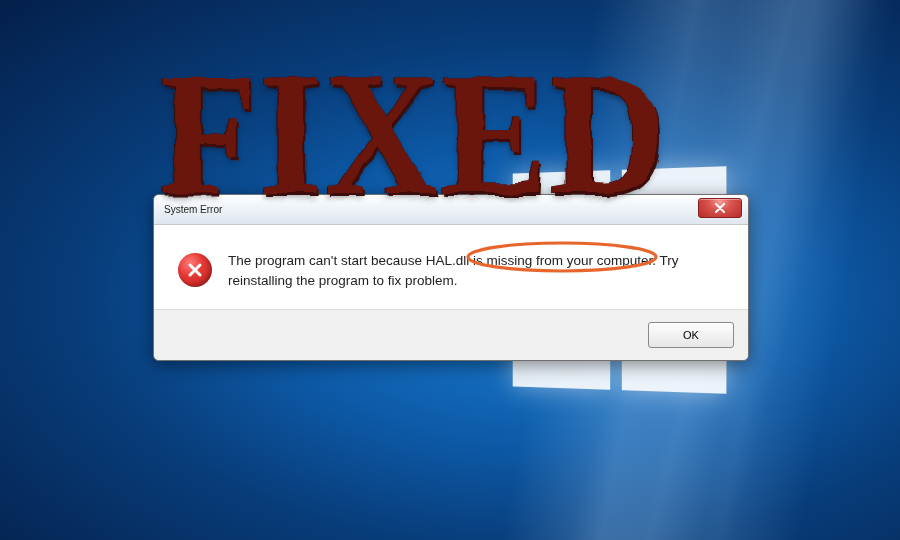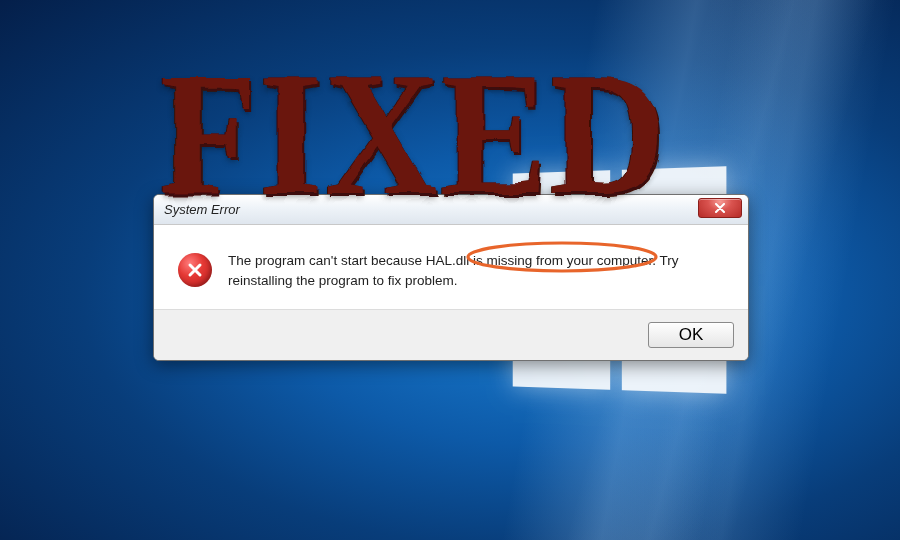--- a/index.html
+++ b/index.html
@@ -51,23 +51,22 @@
     .titlebar {
       height: 30px;
       background: linear-gradient(#ffffff 0%, #eef3f8 45%, #dfe6ee 100%);
       border-bottom: 1px solid #c8c8c8;
       display: flex;
       align-items: center;
       padding: 0 4px 0 10px;
       position: relative;
     }
     .titlebar-title {
-      font-size: 13px;
+      font-size: 10px;
       color: #222;
-      font-style: italic;
     }
     .close-btn {
       position: absolute;
       right: 6px; top: 3px;
       width: 44px; height: 20px;
       border-radius: 3px;
       background: radial-gradient(ellipse at 50% 15%, #f79a94 0%, #d9534f 40%, #b52b27 100%);
       border: 1px solid #8a1f1b;
       box-shadow: inset 0 1px 0 rgba(255,255,255,0.4);
       display: flex; align-items: center; justify-content: center;
@@ -109,21 +108,21 @@
     .dialog-footer {
       background: #f0f0f0;
       border-top: 1px solid #dcdcdc;
       padding: 12px 14px;
       display: flex;
       justify-content: flex-end;
     }
     .ok-btn {
       min-width: 86px;
       height: 26px;
-      font-size: 17px;
+      font-size: 11px;
       background: linear-gradient(#fefefe, #e6e6e6);
       border: 1px solid #8a8a8a;
       border-radius: 3px;
       box-shadow: inset 0 1px 0 #fff;
       cursor: default;
     }
     
     .fixed-overlay {
       position: absolute;
       left: 160px; top: 54px;

